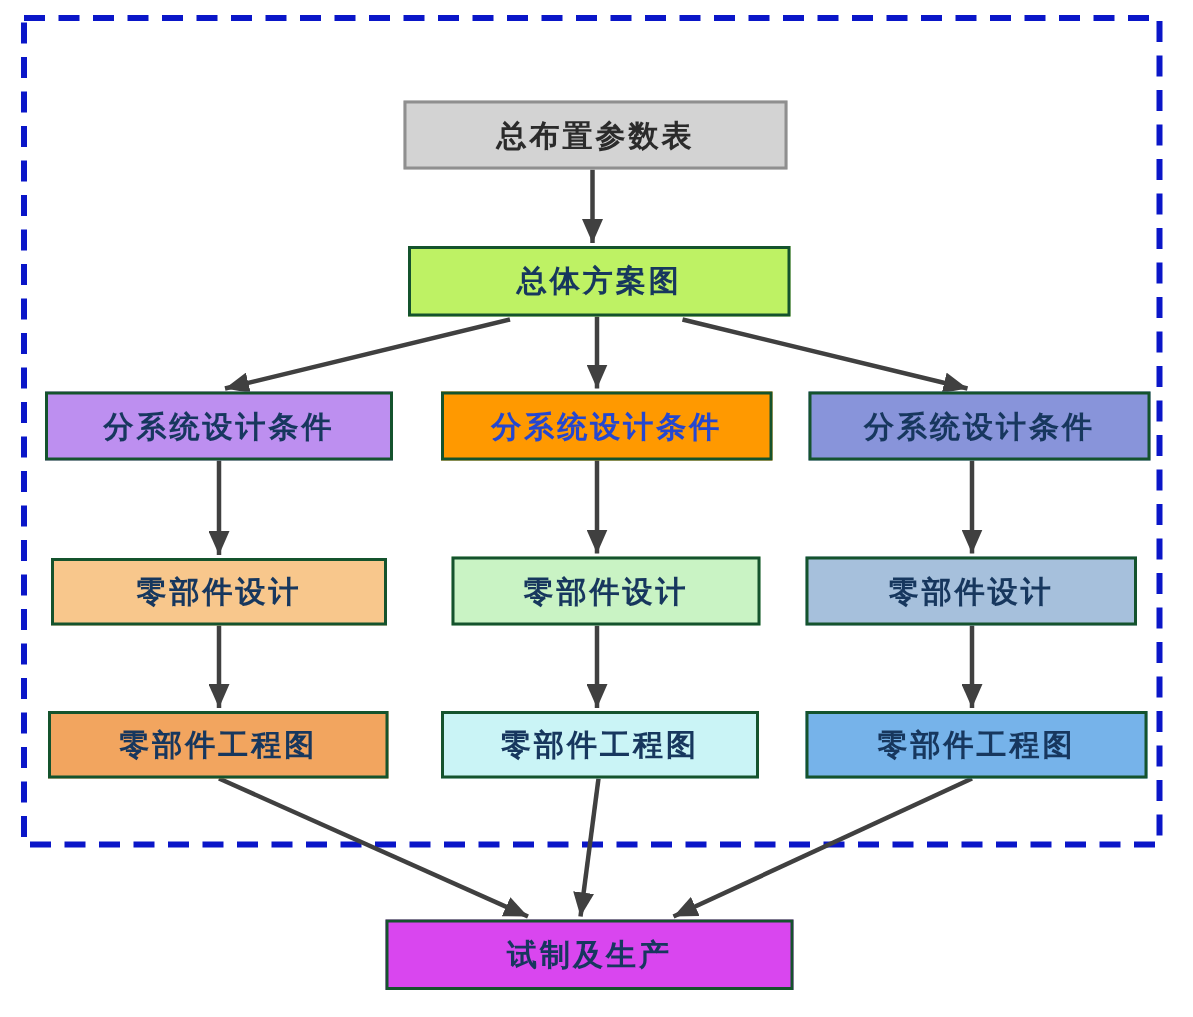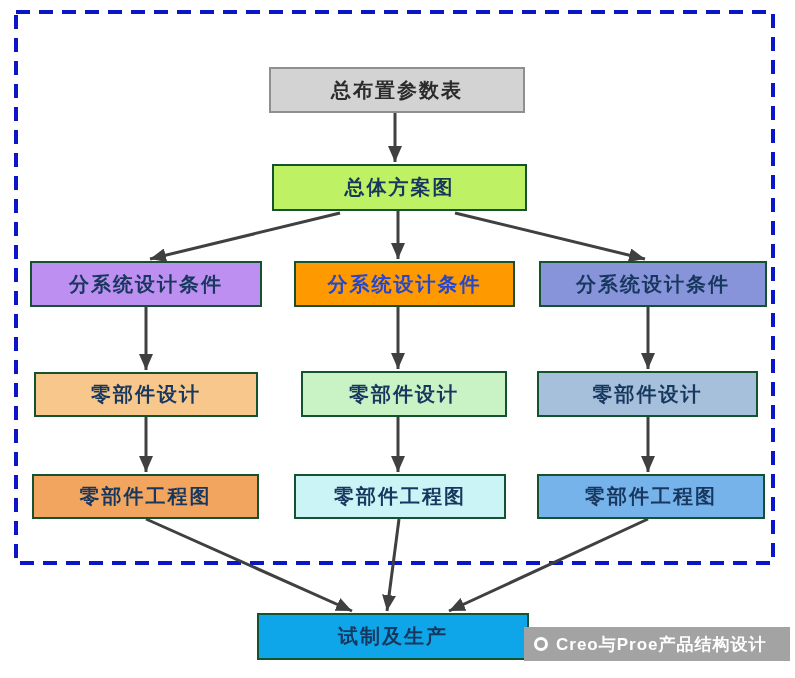--- a/index.html
+++ b/index.html
@@ -82,20 +82,16 @@
   <div class="node n-c2" style="background-color: rgb(136, 148, 218); color: rgb(23, 55, 94);">分系统设计条件</div>
 
   <div class="node n-d0" style="background-color: rgb(248, 199, 140); color: rgb(23, 55, 94);">零部件设计</div>
   <div class="node n-d1" style="background-color: rgb(201, 243, 196); color: rgb(23, 55, 94);">零部件设计</div>
   <div class="node n-d2" style="background-color: rgb(166, 192, 220); color: rgb(23, 55, 94);">零部件设计</div>
 
   <div class="node n-g0" style="background-color: rgb(242, 165, 95); color: rgb(23, 55, 94);">零部件工程图</div>
   <div class="node n-g1" style="background-color: rgb(202, 244, 246); color: rgb(23, 55, 94);">零部件工程图</div>
   <div class="node n-g2" style="background-color: rgb(118, 179, 234); color: rgb(23, 55, 94);">零部件工程图</div>
 
-  <div class="node n-bottom" style="background-color: #0ea5e9; color: rgb(23, 55, 94);">试制及生产</div>
+  <div class="node n-bottom" style="background-color: #d946ef; color: rgb(23, 55, 94);">试制及生产</div>
 
-  <div class="watermark" style="background-color: rgb(163, 163, 163); color: rgb(255, 255, 255);">
-    <span class="wm-icon"></span>
-    <span>Creo与Proe产品结构设计</span>
-  </div>
 
 </div>
 
 </body></html>

